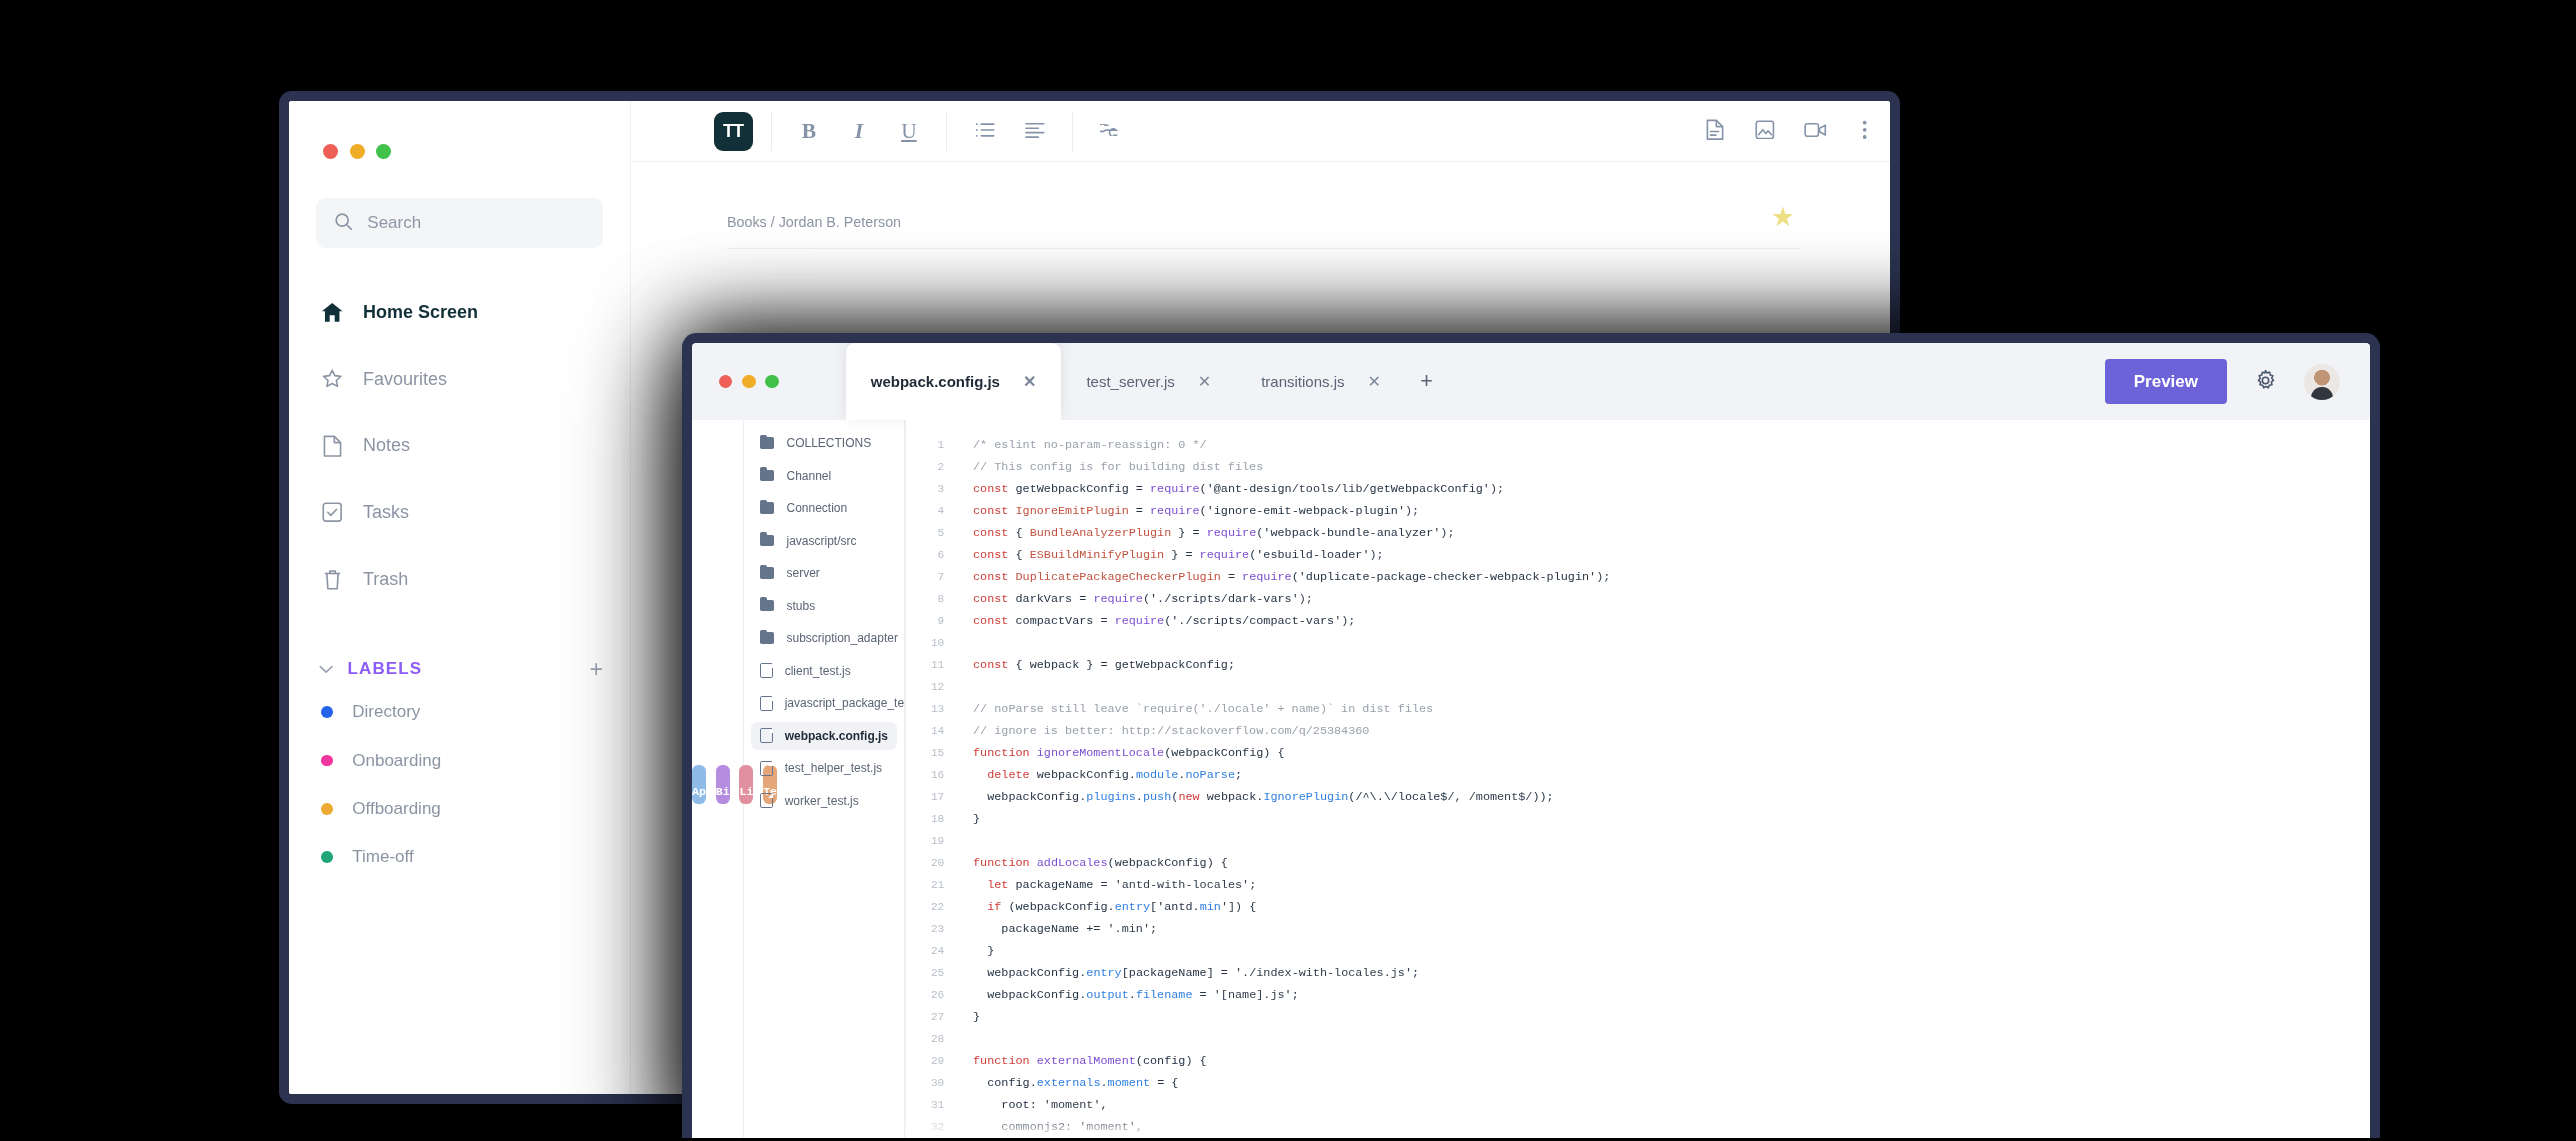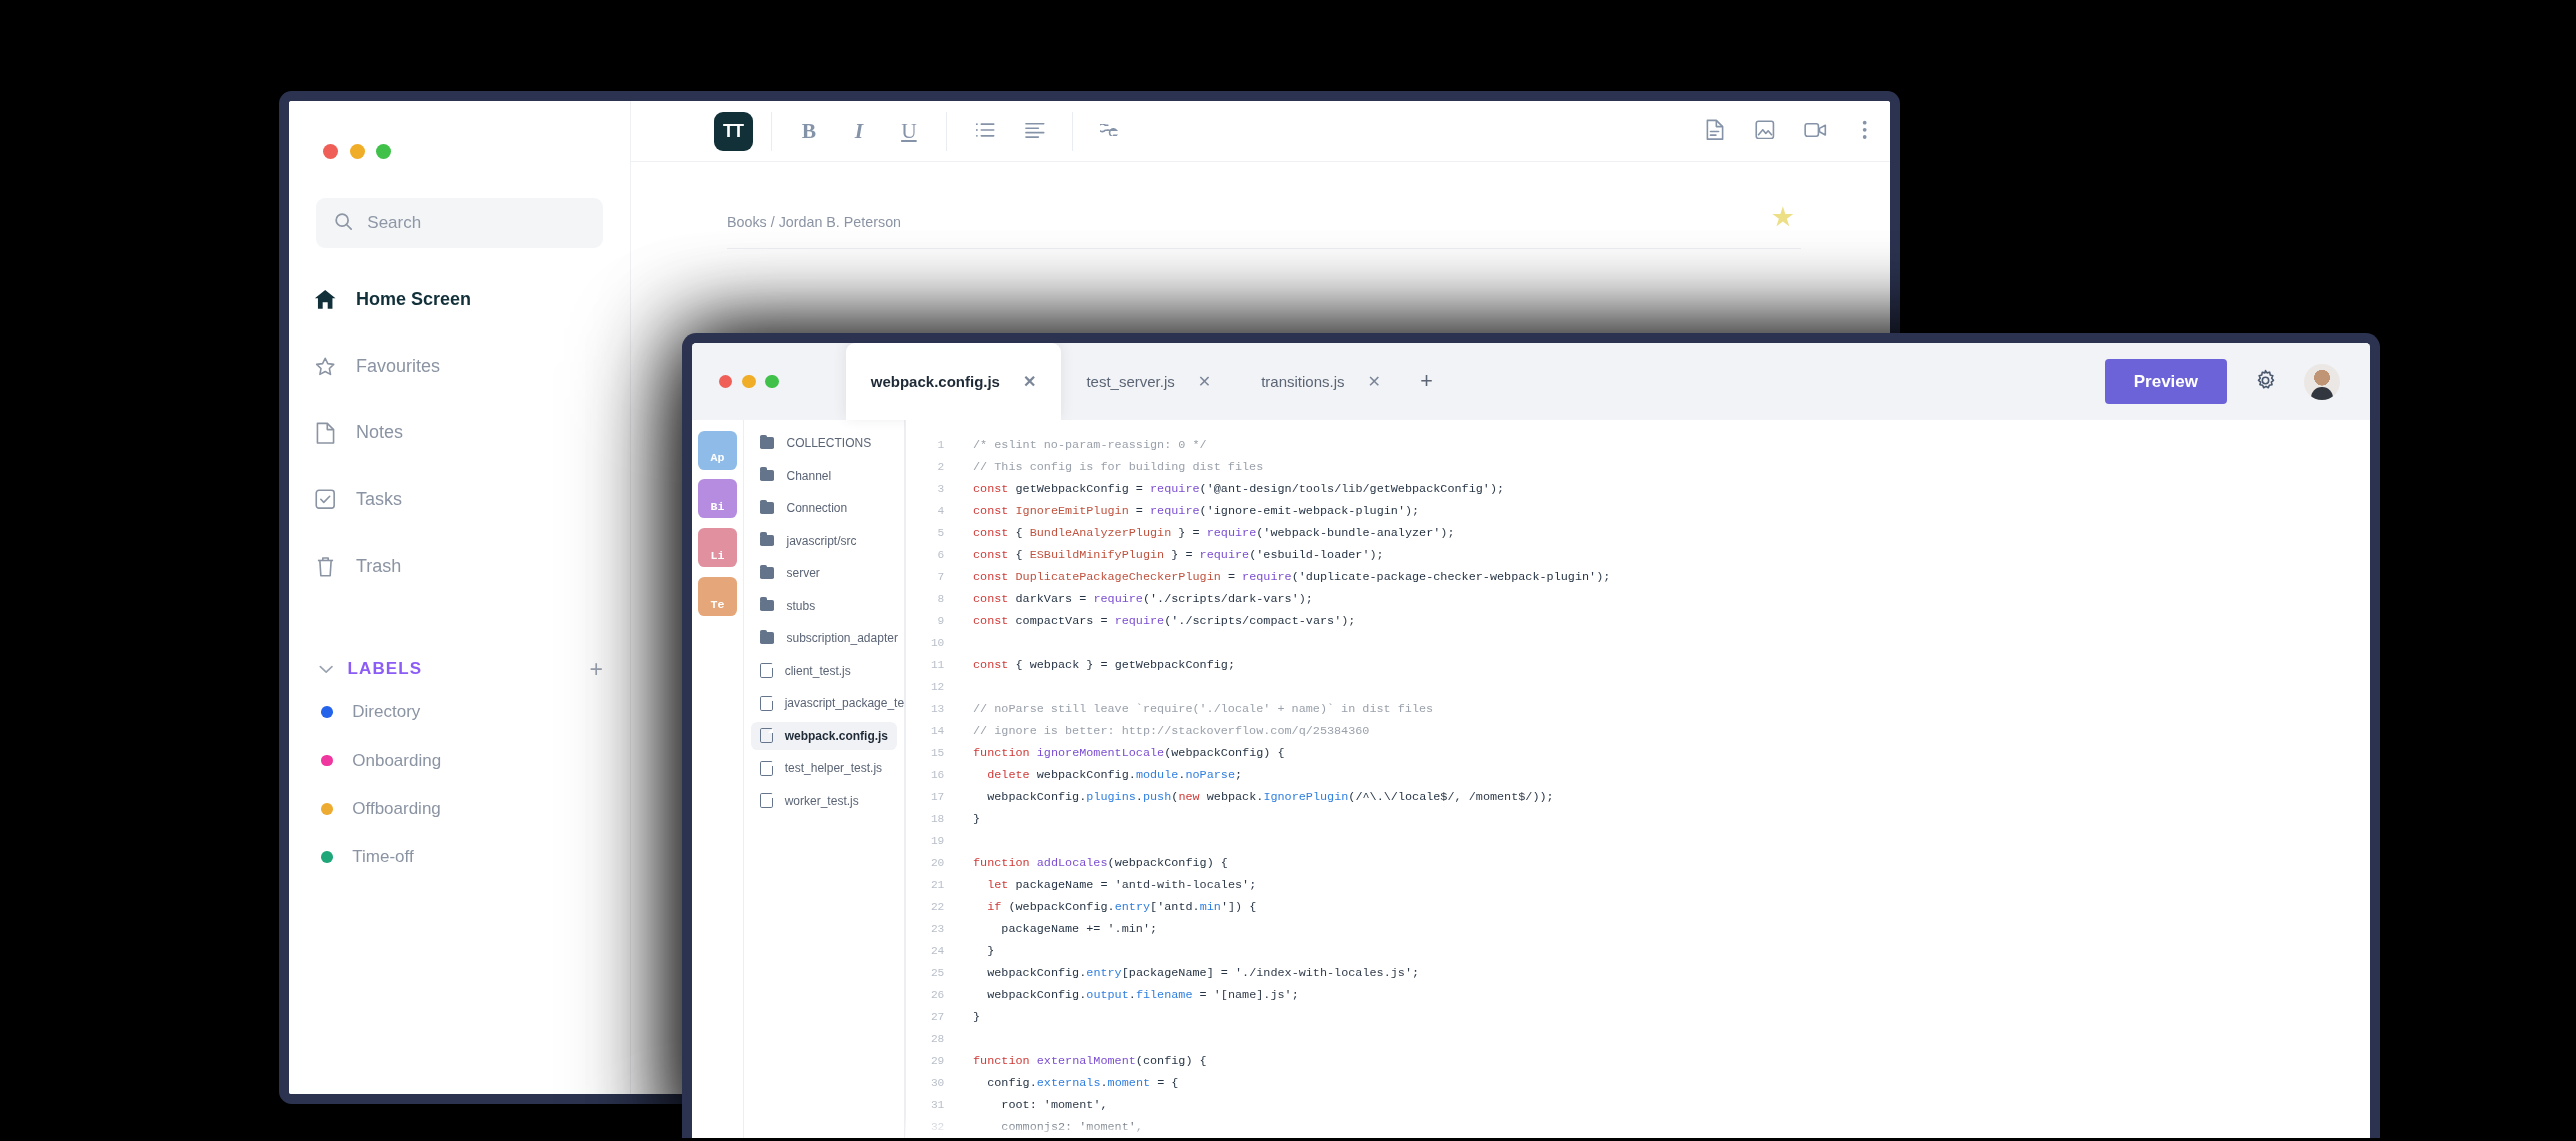--- a/index.html
+++ b/index.html
@@ -43,22 +43,22 @@
     background: #f4f5f7;
     border-radius: 9px;
     display: flex; align-items: center;
     padding: 0 18px; gap: 14.3px;
   }
   .search-box svg { flex: 0 0 auto; }
   .search-ph { color: #8e97a6; font-size: 17px; }
 
   .nav { margin-top: 41px; }
   .nav-item {
-    display: flex; align-items: flex-start; gap: 19px;
-    height: 47px; padding-left: 25px;
+    display: flex; align-items: center; gap: 19px;
+    height: 47px; padding-left: 32px;
     position: relative;
     color: #8b94a3; font-size: 18px;
     margin-bottom: 19.7px;
   }
   .nav-item .ico { width: 23px; display:flex; align-items:center; justify-content:center; }
   .nav-item.active { color: #12303a; font-weight: bold; }
   .nav-item.active::before {
     content: ""; position: absolute; left: -10.7px; top: 5.4px;
     width: 6.3px; height: 36px; background: #6c63d8; border-radius: 0 3.6px 3.6px 0;
   }
@@ -161,21 +161,21 @@
     position: relative; overflow: hidden;
   }
   .avatar-cw::after {
     content:""; position:absolute; left:7.2px; bottom:0; width:21.5px; height:12.5px;
     background:#32373f; border-radius: 10.7px 10.7px 0 0;
   }
 
   .cw-body { flex: 1; display: flex; min-height: 0; background: #fff; }
   .rail {
     width: 52px; flex: 0 0 52px; padding: 10.7px 0 0 0;
-    display: flex; flex-direction: column; align-items: center; gap: 9.8px;
+    display: flex; flex-direction: row; align-items: center; gap: 9.8px;
     border-right: 0.9px solid #eceef2;
   }
   .rail-tile {
     width: 39px; height: 39px; border-radius: 6.3px;
     display: flex; align-items: flex-end; justify-content: center;
     color: #fff; font-size: 11.6px; font-weight: bold;
     font-family: "Liberation Mono", monospace;
     padding-bottom: 5.4px;
   }
   .filetree {

